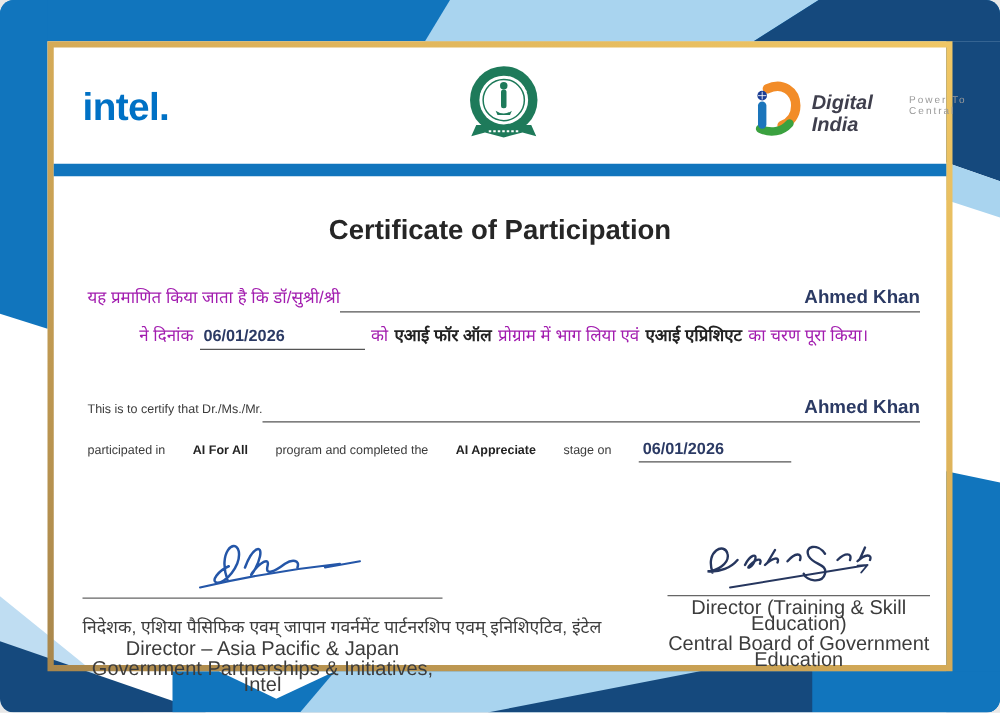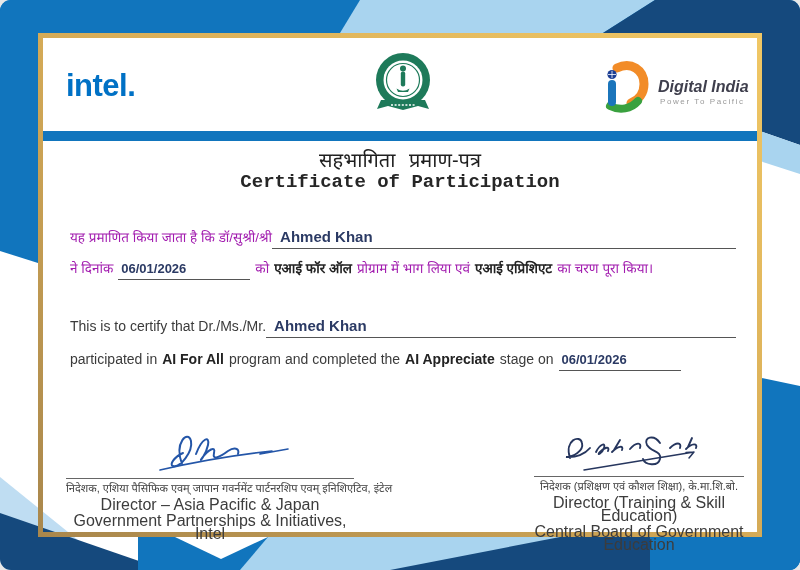--- a/index.html
+++ b/index.html
@@ -9,54 +9,54 @@
     background:#ffffff; overflow:hidden;
     font-family:"Liberation Sans", sans-serif; color:#3a3a3a;border-radius:11px;
   }
   .bg { position:absolute; left:0; top:0; width:800px; height:570px; }
 
   
   .intel-logo { position:absolute; left:66px; top:68px; font-size:31px; font-weight:600;
     color:#0071C5; letter-spacing:-0.5px; }
   .cbse-logo { position:absolute; left:371px; top:50px; }
   .di-logo { position:absolute; left:598px; top:60px; display:flex; align-items:center; gap:6px; }
-  .di-text { display:flex; flex-direction:column; margin-top:10px; }
+  .di-text { display:flex; flex-direction:row; margin-top:10px; }
   .di-title { font-size:16px; font-weight:700; font-style:italic; color:#3F3F4D; }
   .di-tagline { font-size:8px; letter-spacing:1.6px; color:#9a9a9a; margin-top:1px; margin-left:2px; }
 
   .divider { position:absolute; left:43px; top:131px; width:714px; height:10px; background:#1175BD; }
 
   .title-hi { position:absolute; left:0; top:146px; width:800px; text-align:center;
     font-size:20px; color:#1f1f1f; word-spacing:8px; }
   .title-en { position:absolute; left:0; top:171px; width:800px; text-align:center;
-    font-size:19px; font-weight:700; color:#262626;font-family:Liberation Mono, monospace; }
+    font-size:22px; font-weight:700; color:#262626; }
 
   
   .line { position:absolute; left:70px; width:666px; display:flex; align-items:baseline; }
   .hline1 { top:228px; }
-  .hline2 { top:259px; column-gap:5px; }
+  .hline2 { top:259px; column-gap:5px;justify-content:center; }
   .eline1 { top:317px; }
-  .eline2 { top:351px; column-gap:5px; }
+  .eline2 { top:351px; column-gap:22px; }
   .hi-text { font-size:13.5px; color:#a21caf; }
-  .en-text { font-size:14px; color:#3b3b3b; }
+  .en-text { font-size:10px; color:#3b3b3b; }
   .bold-seg { font-weight:700; color:#232323; }
   .fill-underline { flex:1; border-bottom:1.2px solid #555; padding:0 0 3px 8px;
-    font-size:15px; font-weight:700; color:#2B3A64; }
+    font-size:15px; font-weight:700; color:#2B3A64;text-align:right; }
   .date-box { display:inline-block; border-bottom:1.2px solid #555; padding:0 0 3px 3px;
     font-size:13px; font-weight:700; color:#2B3A64; }
   .date-box.hi { width:132px; }
   .date-box.en { width:122px; }
 
   
   .sig-block { position:absolute; text-align:center; }
   .sig-left { left:66px; top:428px; width:288px; }
   .sig-right { left:534px; top:430px; width:210px; }
   .sig-svg { display:block; margin:0 auto; }
   .sig-line { border-top:1px solid #666; margin-top:2px; }
-  .sig-hindi { font-size:11px; color:#3d3d3d; margin-top:1px; white-space:nowrap; }
+  .sig-hindi { font-size:14px; color:#3d3d3d; margin-top:12px; white-space:nowrap; }
   .sig-en { font-size:16px; color:#3c3c3c; margin-top:3px; line-height:13px; }
 </style>
 </head>
 <body>
 
 <div class="cert">
 
   <svg class="bg" viewBox="0 0 800 570" aria-hidden="true">
     <defs>
       <linearGradient id="goldgrad" x1="0" y1="1" x2="1" y2="0">
@@ -105,27 +105,26 @@
   <div class="di-logo">
     <svg width="54" height="54" viewBox="0 0 54 54" aria-hidden="true">
       <path d="M19,8 C33,1 46,10 46,24 C46,33 41,40 33,43" fill="none" stroke="#F28C28" stroke-width="9" stroke-linecap="round"></path>
       <path d="M12,46 C22,51 33,49 40,41" fill="none" stroke="#3AA13F" stroke-width="8" stroke-linecap="round"></path>
       <path d="M14,24 L14,42" fill="none" stroke="#1B75BB" stroke-width="8" stroke-linecap="round"></path>
       <circle cx="14" cy="14.5" r="4.6" fill="#1C3E94"></circle>
       <path d="M10,14.5 h8 M14,10.8 v7.4" stroke="#ffffff" stroke-width="0.8"></path>
     </svg>
     <div class="di-text">
       <span class="di-title">Digital India</span>
-      <span class="di-tagline">Power To Pacific</span>
+      <span class="di-tagline">Power To Central</span>
     </div>
   </div>
 
   <div class="divider"></div>
 
-  <div class="title-hi">सहभागिता प्रमाण-पत्र</div>
   <div class="title-en">Certificate of Participation</div>
 
   <div class="line hline1">
     <span class="hi-text">यह प्रमाणित किया जाता है कि डॉ/सुश्री/श्री</span>
     <span class="fill-underline">Ahmed Khan</span>
   </div>
 
   <div class="line hline2">
     <span class="hi-text">ने दिनांक</span>
     <span class="date-box hi">06/01/2026</span>
@@ -167,18 +166,17 @@
     <svg class="sig-svg" width="190" height="44" viewBox="0 0 190 44" aria-hidden="true">
       <path d="M26,28 C20,10 36,4 38,13 C40,21 29,27 22,27 C32,28 41,24 46,18
                M52,22 C56,14 62,12 60,18 C58,24 52,26 56,22 C61,17 66,16 64,21
                M70,20 L76,10 M68,22 C74,16 80,15 78,20
                M86,19 C92,12 98,12 96,18
                M116,13 C110,4 99,7 103,15 C107,22 118,21 116,29 C114,37 101,35 99,29
                M126,18 C132,12 138,12 136,18 M144,17 L148,8 M142,19 C148,13 154,13 152,18" fill="none" stroke="#26365E" stroke-width="1.9" stroke-linecap="round"></path>
       <path d="M40,40 L150,22 M150,22 l-8,0.5 M150,22 l-5,6" fill="none" stroke="#26365E" stroke-width="1.5" stroke-linecap="round"></path>
     </svg>
     <div class="sig-line"></div>
-    <div class="sig-hindi">निदेशक (प्रशिक्षण एवं कौशल शिक्षा), के.मा.शि.बो.</div>
     <div class="sig-en">Director (Training &amp; Skill Education)</div>
     <div class="sig-en">Central Board of Government Education</div>
   </div>
 
 </div>
 
 </body></html>

